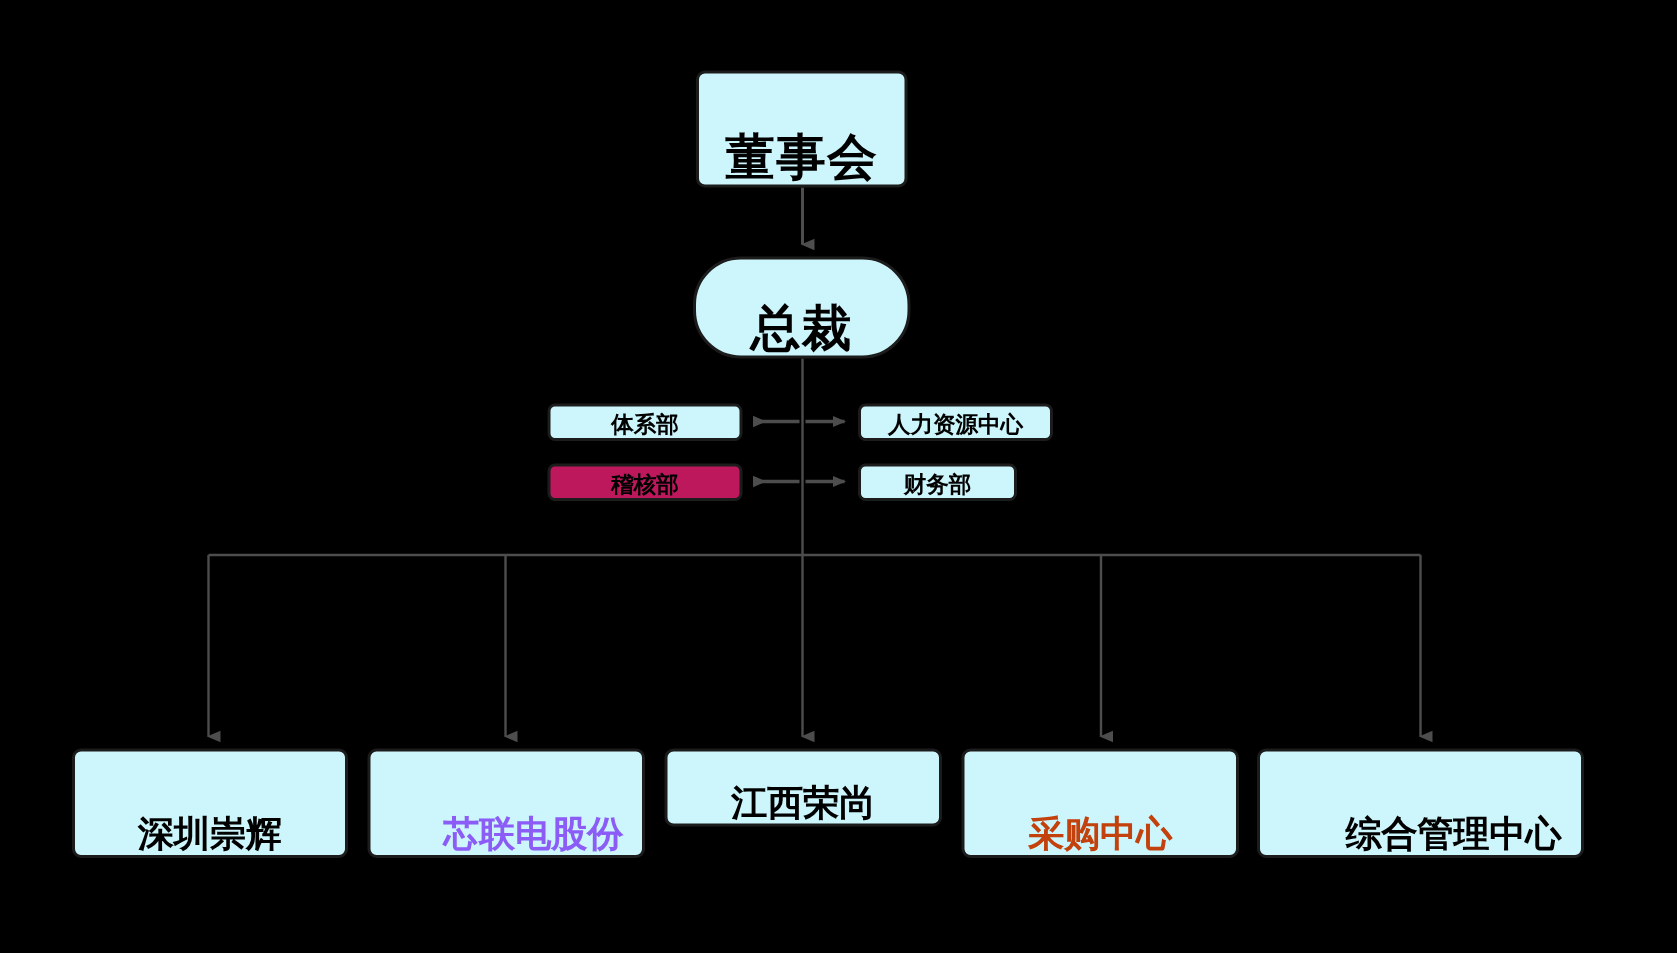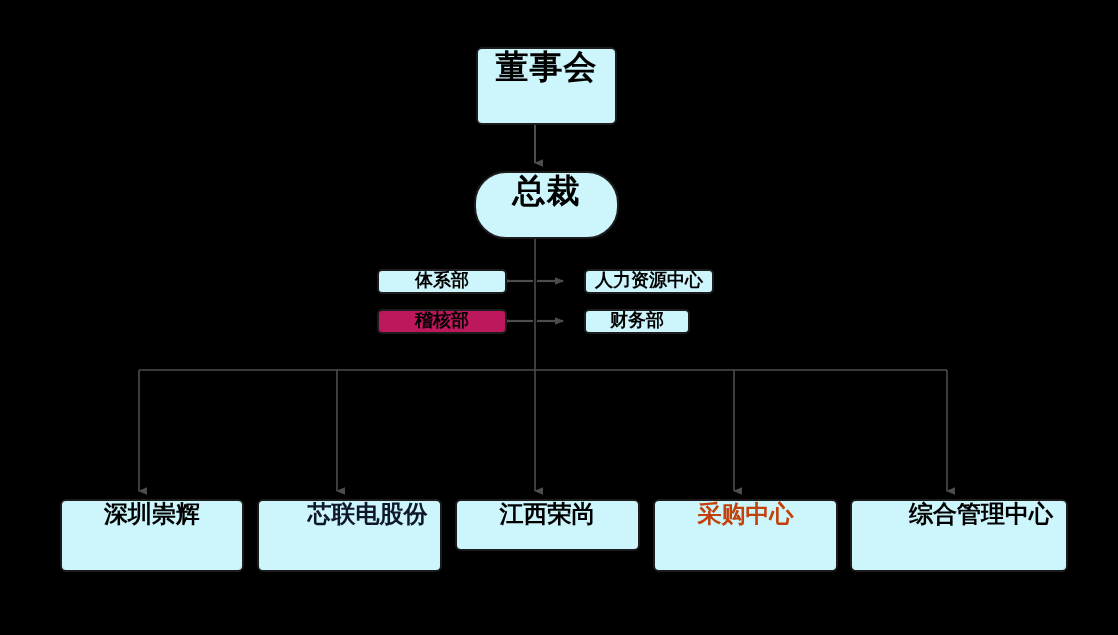--- a/index.html
+++ b/index.html
@@ -23,32 +23,31 @@
     height: 635px;
     pointer-events: none;
   }
   .node {
     position: absolute;
     box-sizing: border-box;
     background: #cdf6fc;
     border: 2px solid #1c1c1c;
     border-radius: 6px;
     display: flex;
-    align-items: flex-start;
+    align-items: flex-end;
     justify-content: center;
     color: #000000;
     font-weight: bold;
     text-align: center;
     line-height: 1.1;
     white-space: nowrap;
-    margin-left: 12px;
   }
   .node.level-1 { font-size: 33px; letter-spacing: 1px; }
   .node.level-2 { font-size: 33px; letter-spacing: 1px; border-radius: 32px; }
-  .node.staff   { font-size: 18px; border-width: 2px; border-radius: 5px; letter-spacing: 0px; }
+  .node.staff   { font-size: 15px; border-width: 2px; border-radius: 5px; letter-spacing: 0px; }
   .node.unit    { font-size: 24px; letter-spacing: 0px; }
   .node-label {
     display: block;
   }
 </style>
 </head>
 <body>
 
 <div id="chart-root" style="background: rgb(0, 0, 0);">
 
@@ -102,21 +101,21 @@
   <div class="node staff" id="node-staff-right-0" style="left: 572px; top: 269px; width: 130px; height: 25px; background: rgb(205, 246, 252); border-color: rgb(28, 28, 28); color: rgb(0, 0, 0);">
     <span class="node-label">人力资源中心</span>
   </div>
   <div class="node staff" id="node-staff-right-1" style="left: 572px; top: 309px; width: 106px; height: 25px; background: rgb(205, 246, 252); border-color: rgb(28, 28, 28); color: rgb(0, 0, 0);">
     <span class="node-label">财务部</span>
   </div>
 
   <div class="node unit" id="node-unit-0" style="left: 48px; top: 499px; width: 184px; height: 73px; background: rgb(205, 246, 252); border-color: rgb(28, 28, 28); color: rgb(0, 0, 0);">
     <span class="node-label">深圳崇辉</span>
   </div>
-  <div class="node unit" id="node-unit-1" style="left: 245px; top: 499px; width: 185px; height: 73px; background: rgb(205, 246, 252); border-color: rgb(28, 28, 28); color: #0f172a; padding-left: 36px;">
+  <div class="node unit" id="node-unit-1" style="left: 245px; top: 499px; width: 185px; height: 73px; background: rgb(205, 246, 252); border-color: rgb(28, 28, 28); color: #8b5cf6; padding-left: 36px;">
     <span class="node-label">芯联电股份</span>
   </div>
   <div class="node unit" id="node-unit-2" style="left: 443px; top: 499px; width: 185px; height: 52px; background: rgb(205, 246, 252); border-color: rgb(28, 28, 28); color: rgb(0, 0, 0);">
     <span class="node-label">江西荣尚</span>
   </div>
   <div class="node unit" id="node-unit-3" style="left: 641px; top: 499px; width: 185px; height: 73px; background: rgb(205, 246, 252); border-color: rgb(28, 28, 28); color: #c2410c;">
     <span class="node-label">采购中心</span>
   </div>
   <div class="node unit" id="node-unit-4" style="left: 838px; top: 499px; width: 218px; height: 73px; background: rgb(205, 246, 252); border-color: rgb(28, 28, 28); color: rgb(0, 0, 0); padding-left: 44px;">
     <span class="node-label">综合管理中心</span>

